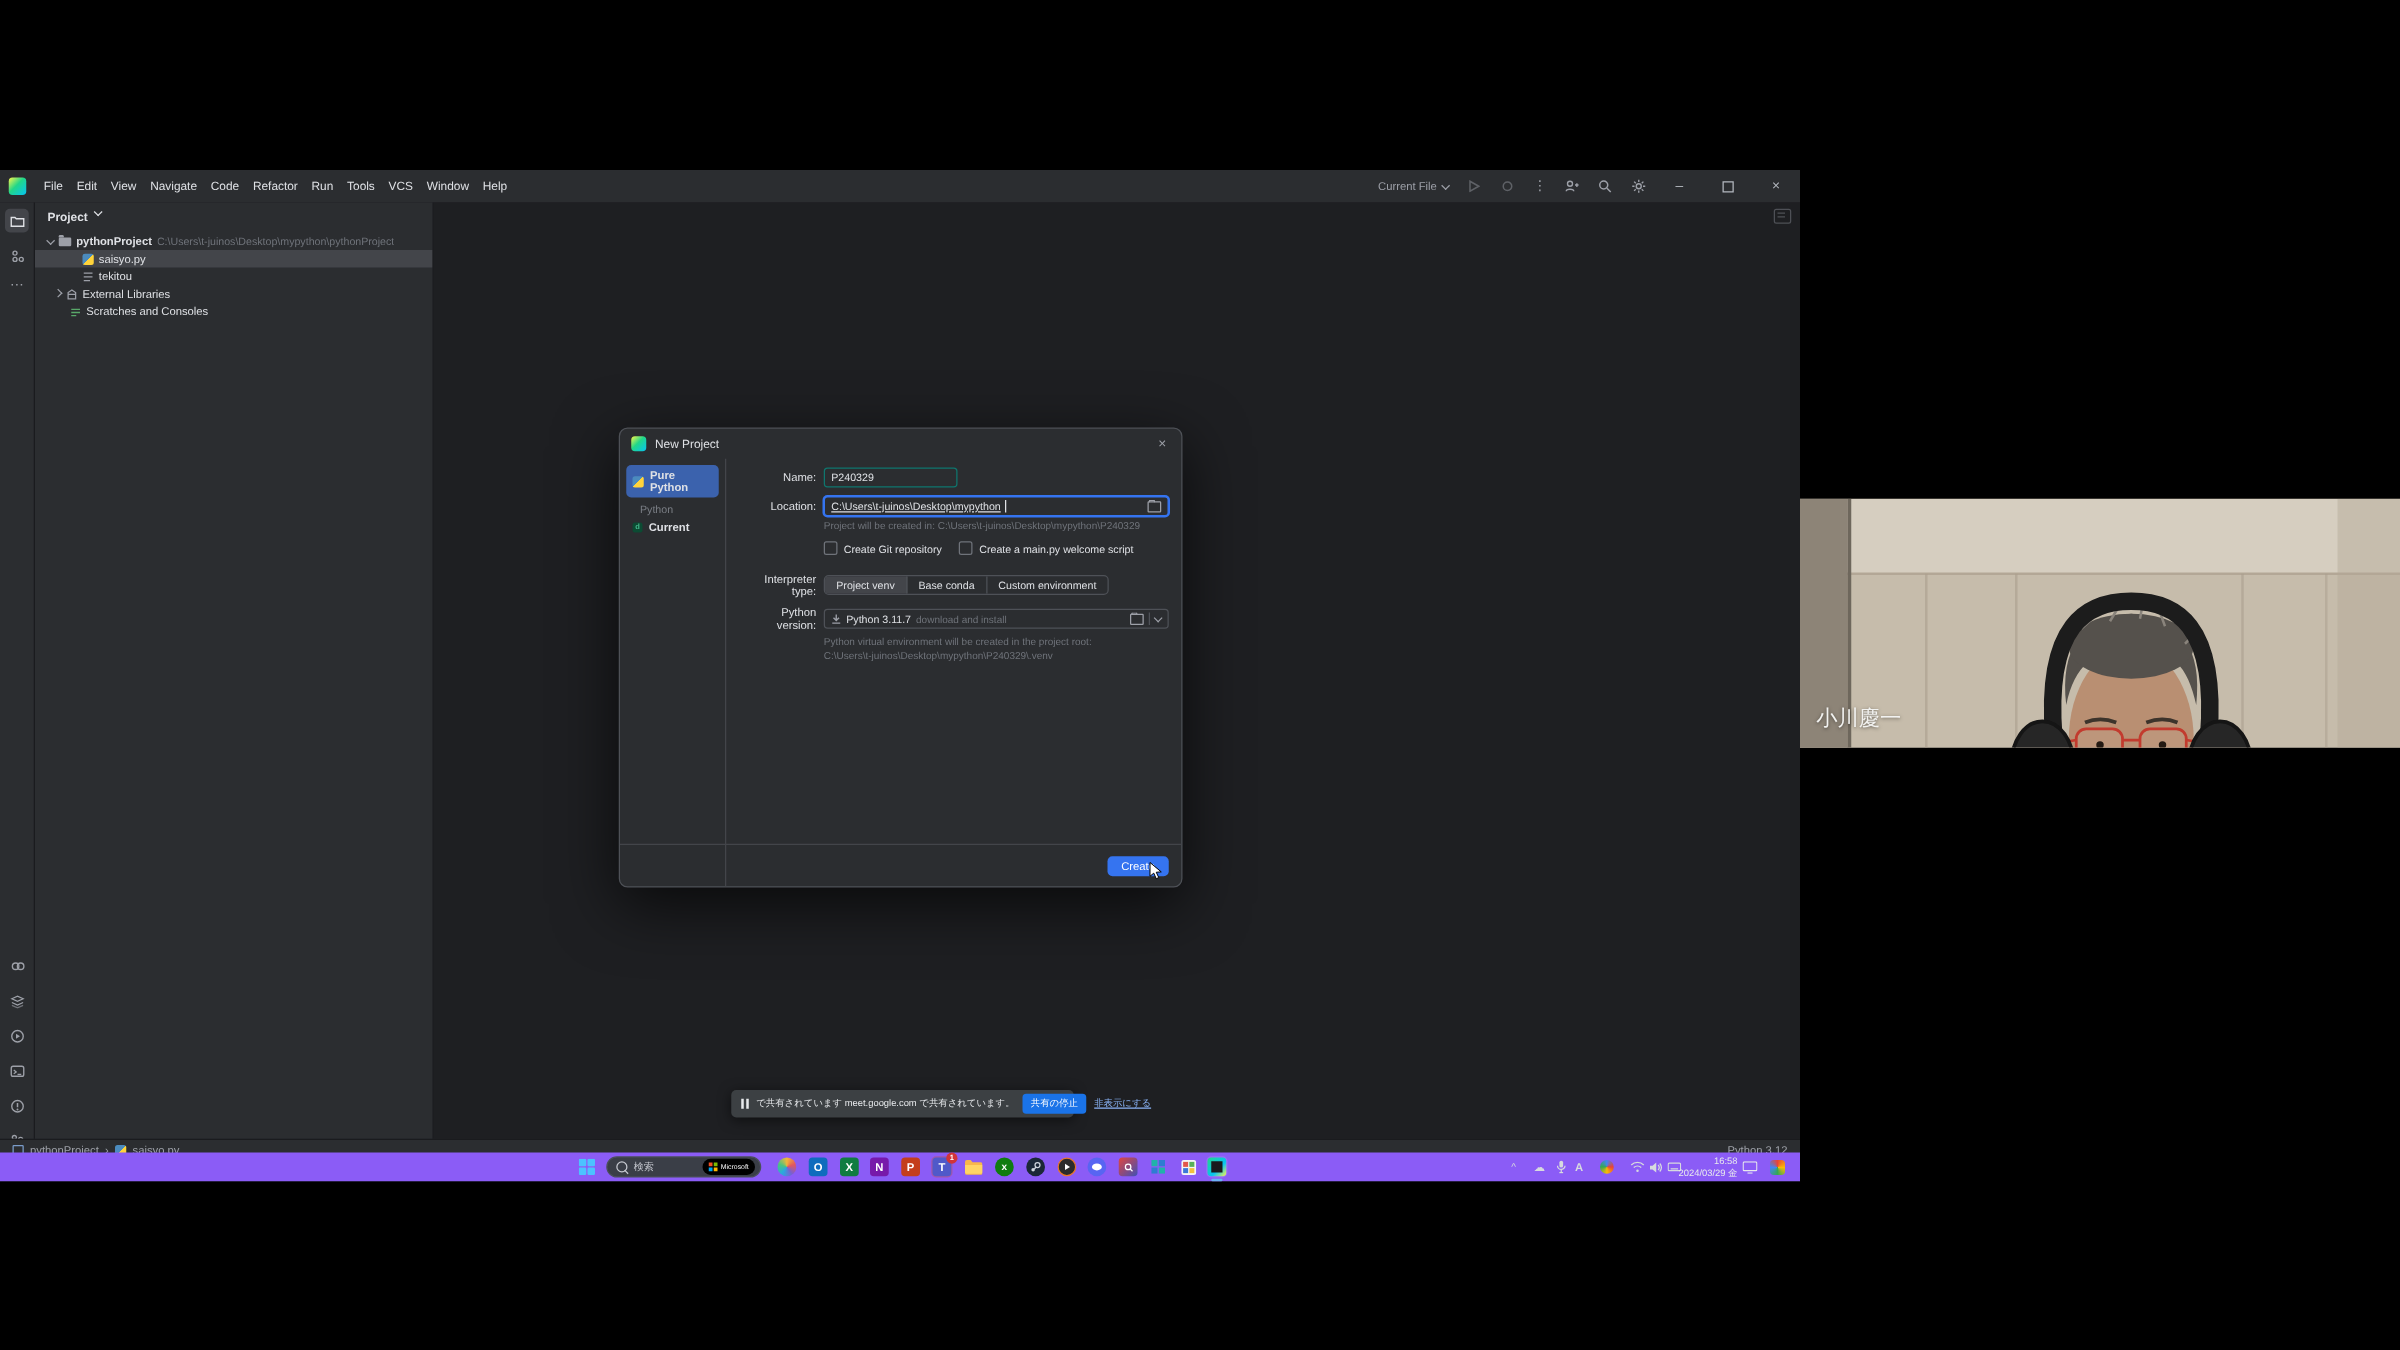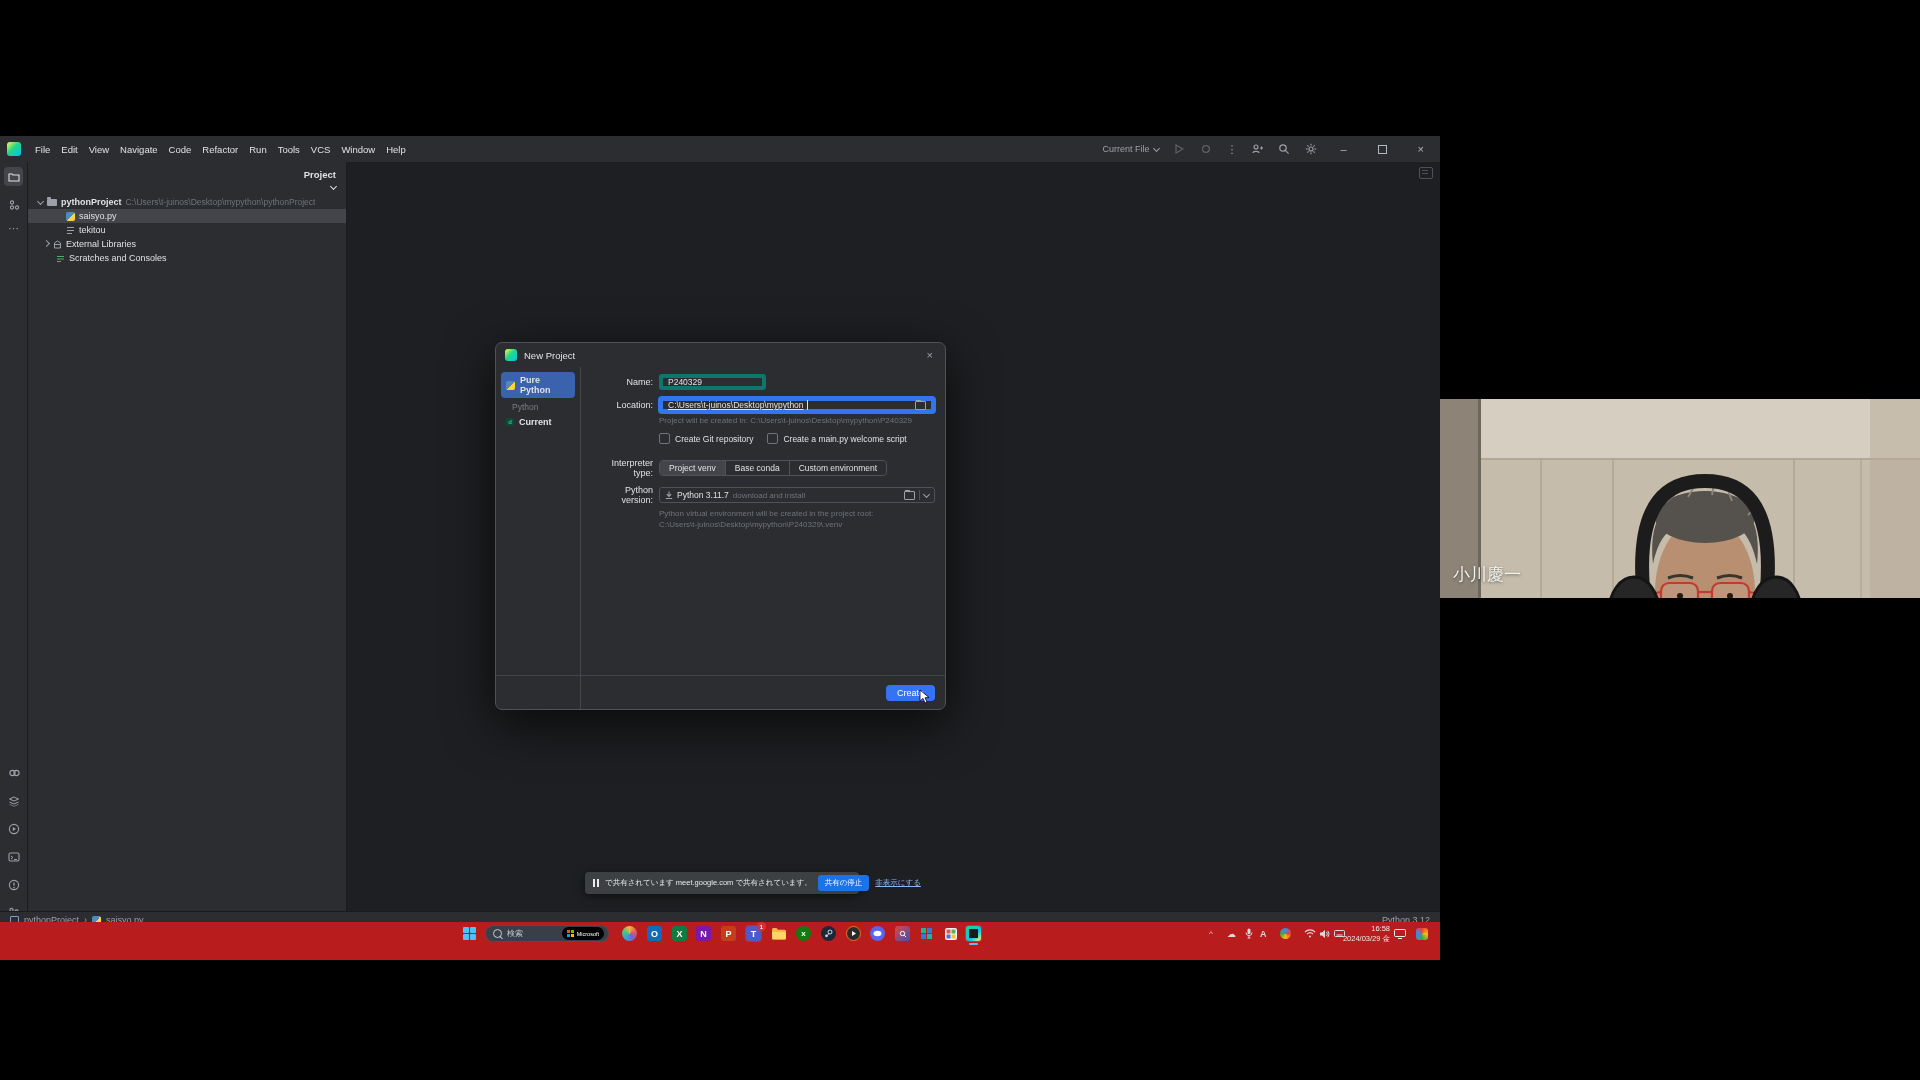--- a/index.html
+++ b/index.html
@@ -23,40 +23,40 @@
   .winbtn{font-size:11px;color:#b4b8bf;padding:0 9px;line-height:26px;}
   .maxbox{display:inline-block;width:7px;height:7px;border:1px solid #b4b8bf;margin:0 9px;}
 
   
   .ide-main{position:absolute;top:26px;left:0;right:0;bottom:17px;display:flex;}
   .strip{width:27px;background:#2b2d30;border-right:1px solid #1a1b1e;display:flex;flex-direction:column;align-items:center;padding:5px 0 6px;gap:9px;flex:none;}
   .stripico{width:19px;height:19px;border-radius:4px;display:flex;align-items:center;justify-content:center;color:#9da0a8;flex:none;}
   .stripico.active{background:#43454a;color:#dfe1e5;}
   .strip .grow{flex:1;}
   .projpanel{width:318px;background:#2b2d30;border-right:1px solid #1a1b1e;color:#dfe1e5;flex:none;overflow:hidden;}
-  .pp-header{display:flex;align-items:flex-end;gap:6px;padding:7px 10px 6px;font-size:9.5px;font-weight:bold;color:#dfe1e5;flex-direction:column;}
+  .pp-header{display:flex;align-items:flex-start;gap:6px;padding:7px 10px 6px;font-size:9.5px;font-weight:bold;color:#dfe1e5;}
   .trow{display:flex;align-items:center;gap:4px;height:14px;font-size:9px;white-space:nowrap;}
   .trow.selected{background:#43454a;}
   .tlabel{color:#dfe1e5;}
   .tlabel.b{font-weight:bold;}
   .tpath{color:#6f737a;font-size:8.5px;overflow:hidden;text-overflow:ellipsis;}
   .fold{width:10px;height:7px;background:#9da0a8;border-radius:1px;position:relative;flex:none;}
   .fold:before{content:"";position:absolute;top:-2px;left:0;width:4px;height:2px;background:inherit;border-radius:1px 1px 0 0;}
   .pyico{width:9px;height:9px;border-radius:2px;background:linear-gradient(135deg,#4b8bbe 50%,#ffd43b 50%);flex:none;}
   .editor{flex:1;background:#1e1f22;position:relative;}
   .notifico{position:absolute;top:5px;right:7px;width:12px;height:10px;border:1px solid #5a5d63;border-radius:2px;opacity:.8;}
   .notifico:before{content:"";position:absolute;left:2px;top:2px;width:6px;height:1px;background:#5a5d63;box-shadow:0 3px 0 #5a5d63;}
 
   
   .statusbar{position:absolute;left:0;bottom:17px;width:1440px;height:17px;background:#2b2d30;border-top:1px solid #1a1b1e;display:flex;align-items:center;padding:0 10px;gap:5px;font-size:9px;color:#9da0a8;box-sizing:border-box;}
   .sb-sq{width:7px;height:7px;border:1px solid #7a9cc9;border-radius:1px;flex:none;}
   .sb-right{margin-left:auto;}
 
   
-  #taskbar{position:absolute;left:0;top:786px;width:1440px;height:38px;background:#b91c1c;}
+  #taskbar{position:absolute;left:0;top:786px;width:1440px;height:23px;background:#8b5cf6;}
   .ti{position:absolute;top:3px;width:17px;height:17px;border-radius:4px;display:flex;align-items:center;justify-content:center;font-size:9px;font-weight:bold;color:#fff;}
   .ti .sq{width:15px;height:15px;border-radius:3px;display:flex;align-items:center;justify-content:center;font-size:9px;font-weight:bold;color:#fff;}
   .badge{position:absolute;top:-3px;right:-4px;width:9px;height:9px;border-radius:50%;background:#d13438;color:#fff;font-size:6px;font-weight:bold;display:flex;align-items:center;justify-content:center;}
   .searchpill{position:absolute;left:485px;top:3px;width:124px;height:17px;border-radius:9px;background:#3a3e47;border:1px solid #4a4f5a;display:flex;align-items:center;padding:0 4px 0 7px;box-sizing:border-box;gap:5px;}
   .mag{width:7px;height:7px;border:1.3px solid #c7cad1;border-radius:50%;position:relative;flex:none;}
   .mag:after{content:"";position:absolute;width:4px;height:1.3px;background:#c7cad1;transform:rotate(45deg);left:5px;top:7px;}
   .searchtxt{font-size:8px;color:#c7cad1;flex:1;}
   .msbadge{height:13px;border-radius:7px;background:#000;display:flex;align-items:center;gap:3px;padding:0 5px;}
   .mslogo{width:7px;height:7px;display:grid;grid-template-columns:3px 3px;grid-template-rows:3px 3px;gap:1px;}
   .mslogo i{display:block;}
@@ -71,21 +71,21 @@
   .dlogo{width:12px;height:12px;border-radius:3px;background:linear-gradient(135deg,#fcf84a 0%,#21d789 45%,#07c3f2 100%);flex:none;}
   .dclose{margin-left:auto;color:#9da0a8;font-size:11px;padding:2px 3px;}
   .dsidebar{position:absolute;left:0;top:24px;bottom:0;width:85px;border-right:1px solid #43454a;padding-top:5px;box-sizing:border-box;}
   .ditem{display:flex;align-items:center;gap:5px;margin:0 5px 2px;padding:3px 5px;border-radius:4px;font-size:9px;color:#dfe1e5;font-weight:bold;}
   .ditem.selected{background:#3b62ad;}
   .dsection{color:#7a7e85;font-size:8.5px;padding:2px 6px 2px 16px;}
   .django-ico{width:8px;height:8px;border-radius:2px;background:#0c4b33;color:#44b78b;font-size:6px;display:flex;align-items:center;justify-content:center;flex:none;}
   .dcontent{position:absolute;left:85px;top:24px;right:0;bottom:33px;padding:7px 10px;box-sizing:border-box;font-size:9px;}
   .frow{display:flex;align-items:center;margin-bottom:7px;}
   .flabel{width:62px;text-align:right;margin-right:6px;flex:none;color:#dfe1e5;}
-  .field{height:16px;background:#2b2d30;border:4px solid #0f766e;border-radius:3px;display:flex;align-items:center;padding:0 5px;font-size:8.5px;box-sizing:border-box;gap:3px;}
+  .field{height:16px;background:#2b2d30;border:1px solid #0f766e;border-radius:3px;display:flex;align-items:center;padding:0 5px;font-size:8.5px;box-sizing:border-box;gap:3px;}
   .field.focus{border-color:#3574f0;box-shadow:0 0 0 1px #3574f0;}
   .caret{width:1px;height:10px;background:#dfe1e5;}
   .foldico{width:9px;height:7px;border:1px solid #9da0a8;border-radius:1px;position:relative;flex:none;}
   .foldico:before{content:"";position:absolute;top:-2px;left:0;width:3px;height:1px;border:1px solid #9da0a8;border-bottom:none;border-radius:1px 1px 0 0;}
   .hint{color:#6f737a;font-size:8px;margin:1px 0 7px 68px;line-height:11px;}
   .cbrow{display:flex;align-items:center;gap:14px;margin-left:68px;margin-bottom:14px;}
   .cb{display:flex;align-items:center;gap:5px;font-size:8.5px;}
   .cbbox{width:9px;height:9px;border:1px solid #6f737a;border-radius:2px;flex:none;}
   .segs{display:flex;border:1px solid #4e5157;border-radius:4px;overflow:hidden;}
   .seg{padding:2px 9px;font-size:8.5px;border-right:1px solid #4e5157;color:#dfe1e5;white-space:nowrap;}

